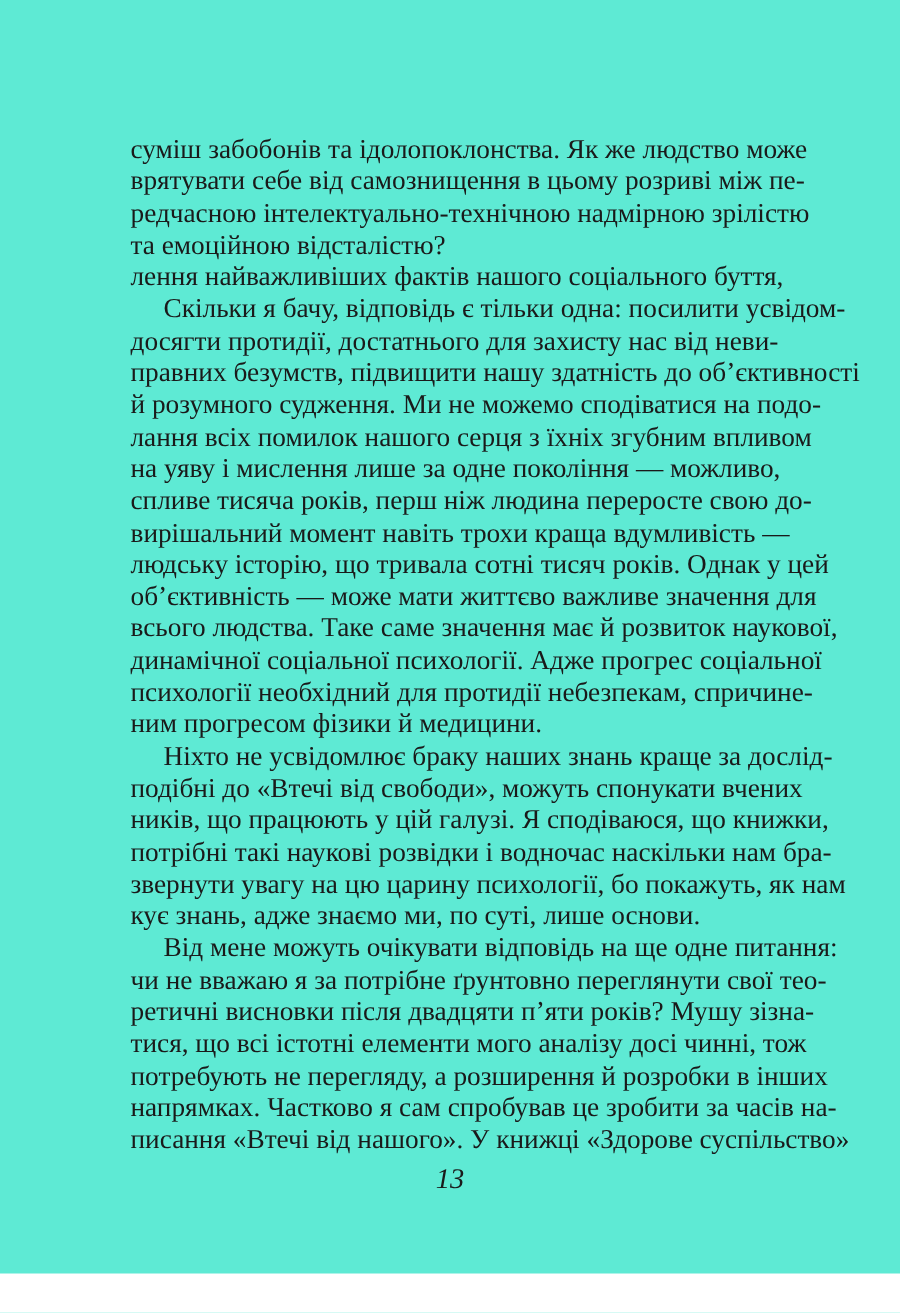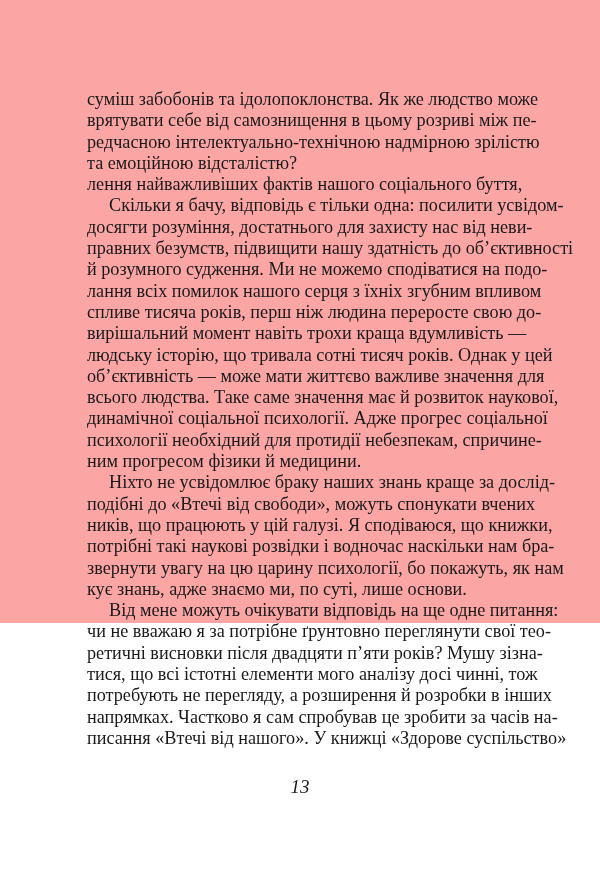--- a/index.html
+++ b/index.html
@@ -13,22 +13,22 @@
       position: relative;
       overflow: hidden;
       font-family: "DejaVu Serif", "Liberation Serif", serif;
       color: #1a1a1a;
     }
     .page {
       position: absolute;
       left: 0;
       top: 0;
       width: 600px;
-      height: 623px;
-      background: #fca5a5;
+      height: 849px;
+      background: #5eead4;
     }
     .text-block {
       position: absolute;
       left: 87px;
       top: 89px;
       width: 428px;
     }
     .line {
       height: 21.3px;
       line-height: 21.3px;
@@ -67,24 +67,25 @@
     <div class="paragraph">
       <div class="line">суміш забобонів та ідолопоклонства. Як же людство може</div>
       <div class="line">врятувати себе від самознищення в цьому розриві між пе-</div>
       <div class="line">редчасною інтелектуально-технічною надмірною зрілістю</div>
       <div class="line last">та емоційною відсталістю?</div>
     </div>
 
     <div class="paragraph">
       <div class="line">лення найважливіших фактів нашого соціального буття,</div>
       <div class="line indent">Скільки я бачу, відповідь є тільки одна: посилити усвідом-</div>
-      <div class="line">досягти розуміння, достатнього для захисту нас від неви-</div>
+      <div class="line">досягти протидії, достатнього для захисту нас від неви-</div>
       <div class="line">правних безумств, підвищити нашу здатність до об’єктивності</div>
       <div class="line">й розумного судження. Ми не можемо сподіватися на подо-</div>
       <div class="line">лання всіх помилок нашого серця з їхніх згубним впливом</div>
+      <div class="line">на уяву і мислення лише за одне покоління — можливо,</div>
       <div class="line">спливе тисяча років, перш ніж людина переросте свою до-</div>
       <div class="line">вирішальний момент навіть трохи краща вдумливість —</div>
       <div class="line">людську історію, що тривала сотні тисяч років. Однак у цей</div>
       <div class="line">об’єктивність — може мати життєво важливе значення для</div>
       <div class="line">всього людства. Таке саме значення має й розвиток наукової,</div>
       <div class="line">динамічної соціальної психології. Адже прогрес соціальної</div>
       <div class="line">психології необхідний для протидії небезпекам, спричине-</div>
       <div class="line last">ним прогресом фізики й медицини.</div>
     </div>
 

